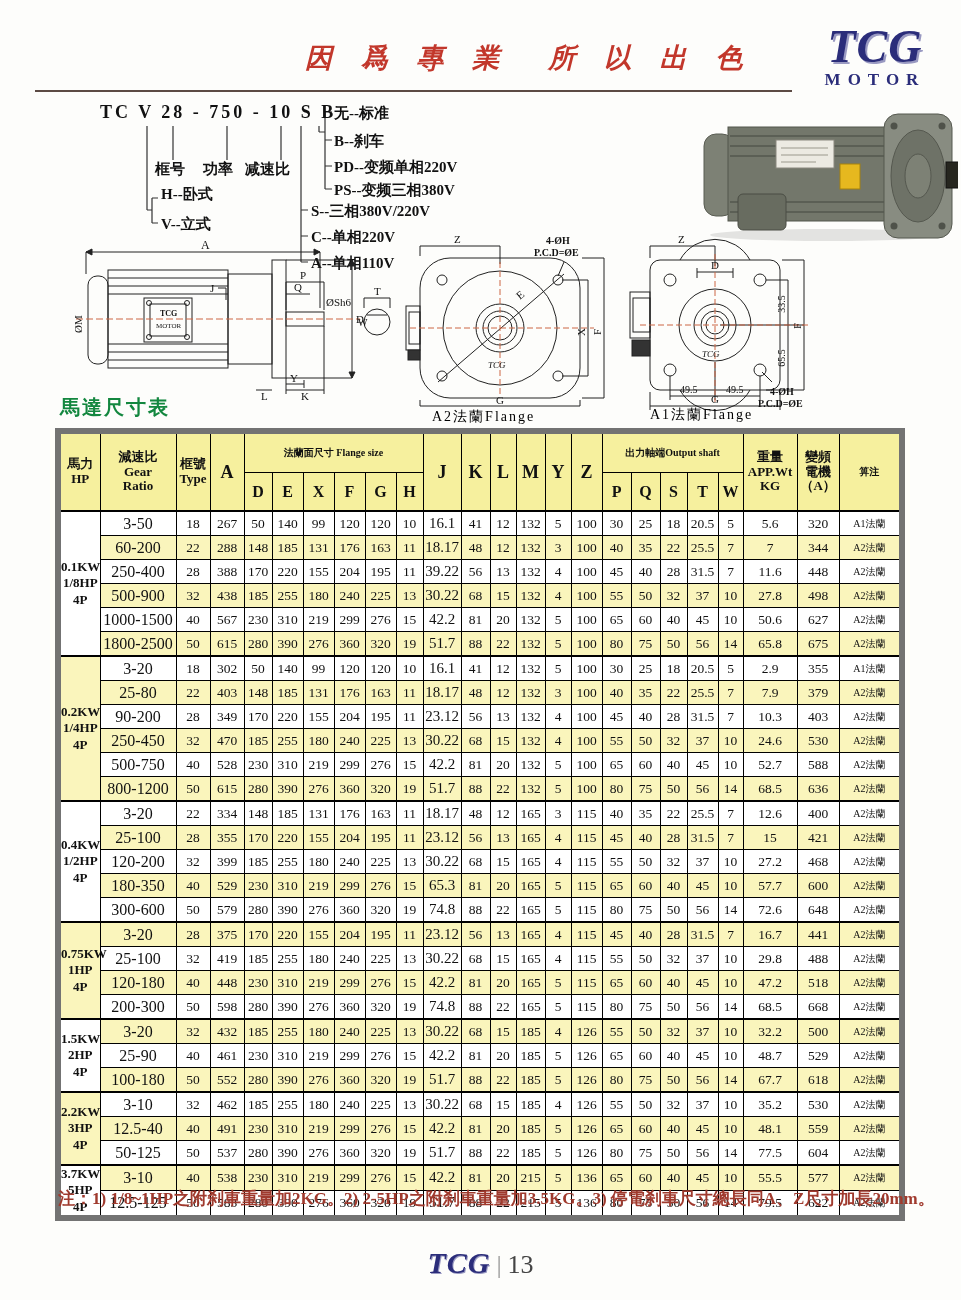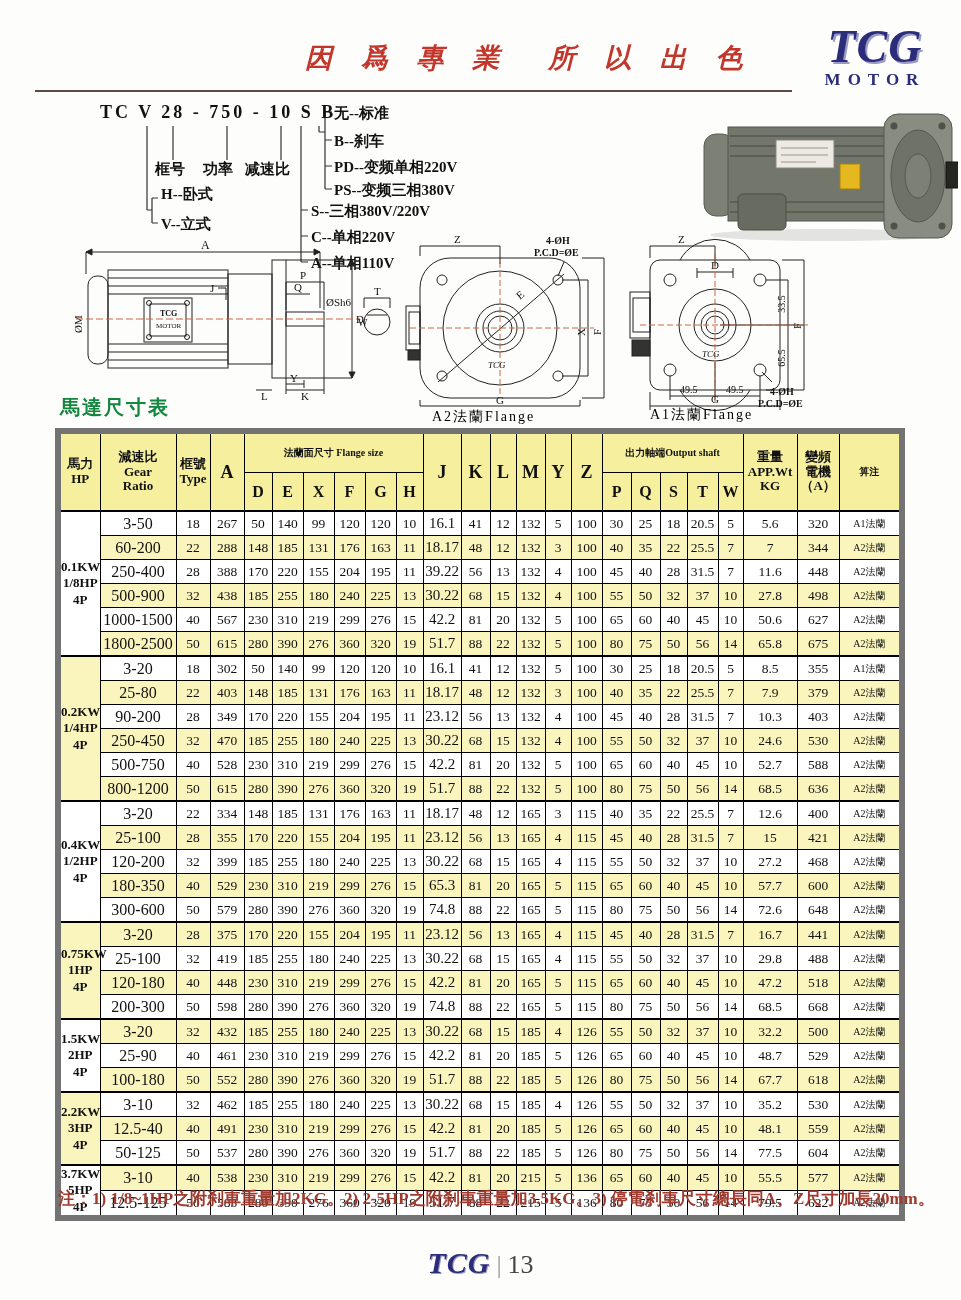--- a/index.html
+++ b/index.html
@@ -548,21 +548,21 @@
           <td>41</td>
           <td>12</td>
           <td>132</td>
           <td>5</td>
           <td>100</td>
           <td>30</td>
           <td>25</td>
           <td>18</td>
           <td>20.5</td>
           <td>5</td>
-          <td>8.5</td>
+          <td>2.9</td>
           <td>355</td>
           <td class="remark-cell">A1法蘭</td>
         </tr>
         <tr class="shade">
           <td class="ratio-cell">25-80</td>
           <td>22</td>
           <td>403</td>
           <td>148</td>
           <td>185</td>
           <td>131</td>

